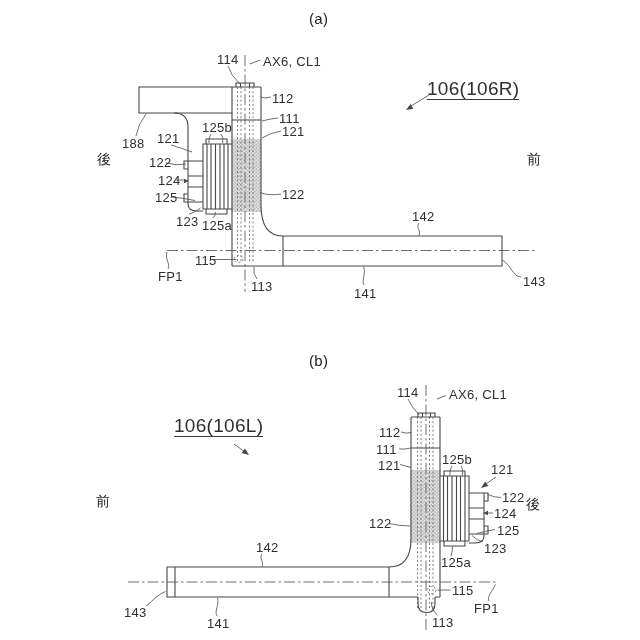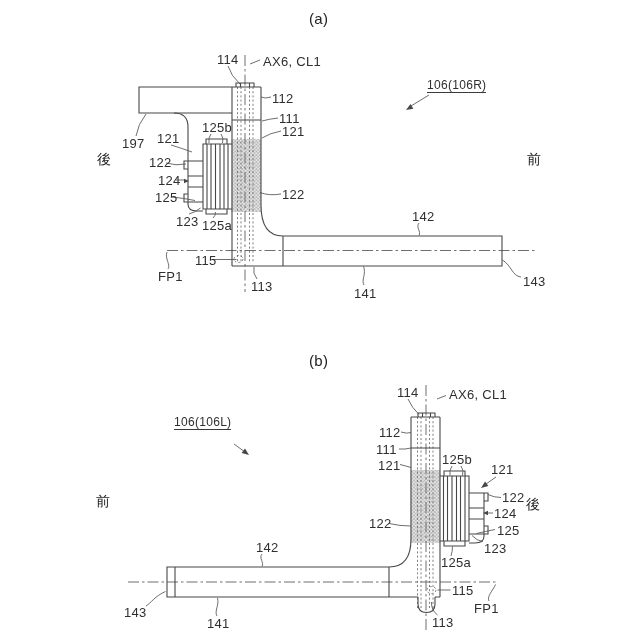--- a/index.html
+++ b/index.html
@@ -3,21 +3,21 @@
 <meta charset="utf-8">
 <style>
   html,body{margin:0;padding:0;background:#ffffff;}
   #wrap{position:relative;width:640px;height:640px;background:#ffffff;overflow:hidden;
         font-family:"Liberation Sans",sans-serif;}
   svg{position:absolute;left:0;top:0;}
   .lbl{position:absolute;font-size:13px;color:#2f2f2f;white-space:nowrap;
        letter-spacing:.3px;line-height:1;font-family:"Liberation Sans",sans-serif;}
   .cap{font-size:15px;color:#222;}
   .cjk{font-size:14px;color:#222;}
-  .ref{font-size:12px;border-bottom:1.3px solid #3a3a3a;padding-bottom:1px;}
+  .ref{font-size:19px;border-bottom:1.3px solid #3a3a3a;padding-bottom:1px;}
   .outline{stroke:#474747;stroke-width:1.1;fill:none;}
   .thin{stroke:#545454;stroke-width:.85;fill:none;}
   .hid{stroke:#6f6f6f;stroke-width:.9;fill:none;stroke-dasharray:2 2.2;}
   .cl{stroke:#5f5f5f;stroke-width:.9;fill:none;stroke-dasharray:11 3 2.5 3;}
   .head{fill:#474747;stroke:none;}
 </style>
 </head>
 <body>
 
 <div id="wrap">
@@ -127,21 +127,21 @@
   </g>
 </svg>
 
   <span class="lbl cap" style="left:309px;top:11px">(a)</span>
   <span class="lbl" style="left:217px;top:53px">114</span>
   <span class="lbl" style="left:263px;top:55px">AX6, CL1</span>
   <span class="lbl ref" style="left:427px;top:79px">106(106R)</span>
   <span class="lbl" style="left:272px;top:92px">112</span>
   <span class="lbl" style="left:279px;top:112px">111</span>
   <span class="lbl" style="left:282px;top:125px">121</span>
-  <span class="lbl" style="left:122px;top:137px">197</span>
+  <span class="lbl" style="left:122px;top:137px">188</span>
   <span class="lbl" style="left:157px;top:132px">121</span>
   <span class="lbl" style="left:202px;top:121px">125b</span>
   <span class="lbl cjk" style="left:97px;top:152px">後</span>
   <span class="lbl cjk" style="left:527px;top:152px">前</span>
   <span class="lbl" style="left:149px;top:156px">122</span>
   <span class="lbl" style="left:158px;top:174px">124</span>
   <span class="lbl" style="left:155px;top:191px">125</span>
   <span class="lbl" style="left:176px;top:215px">123</span>
   <span class="lbl" style="left:202px;top:219px">125a</span>
   <span class="lbl" style="left:282px;top:188px">122</span>

